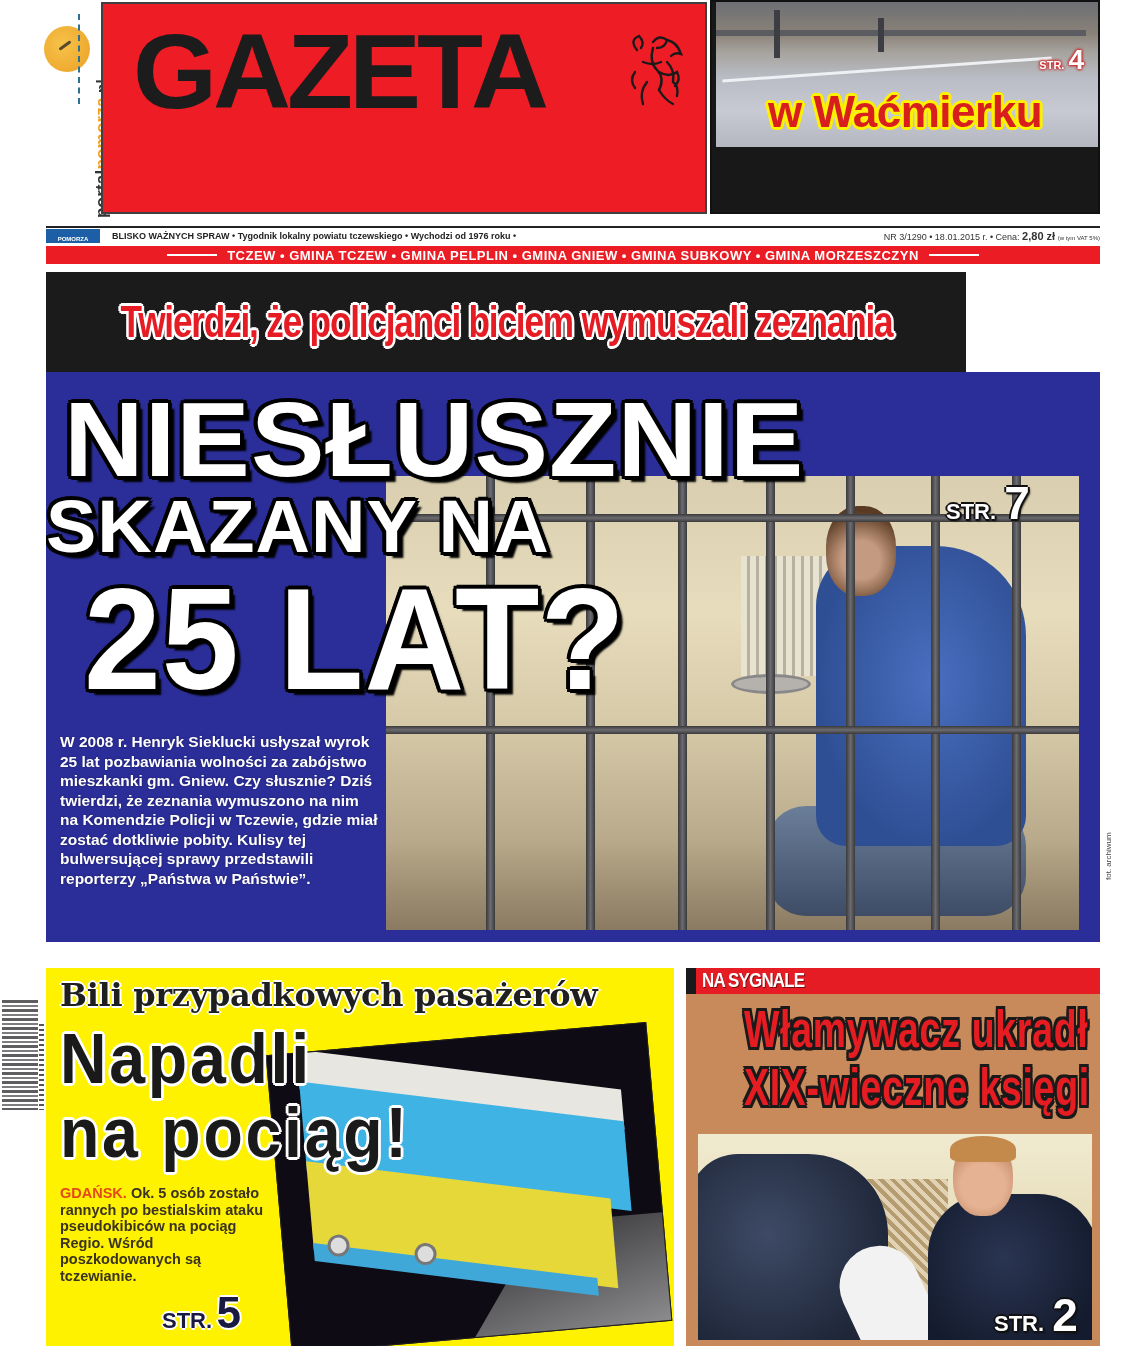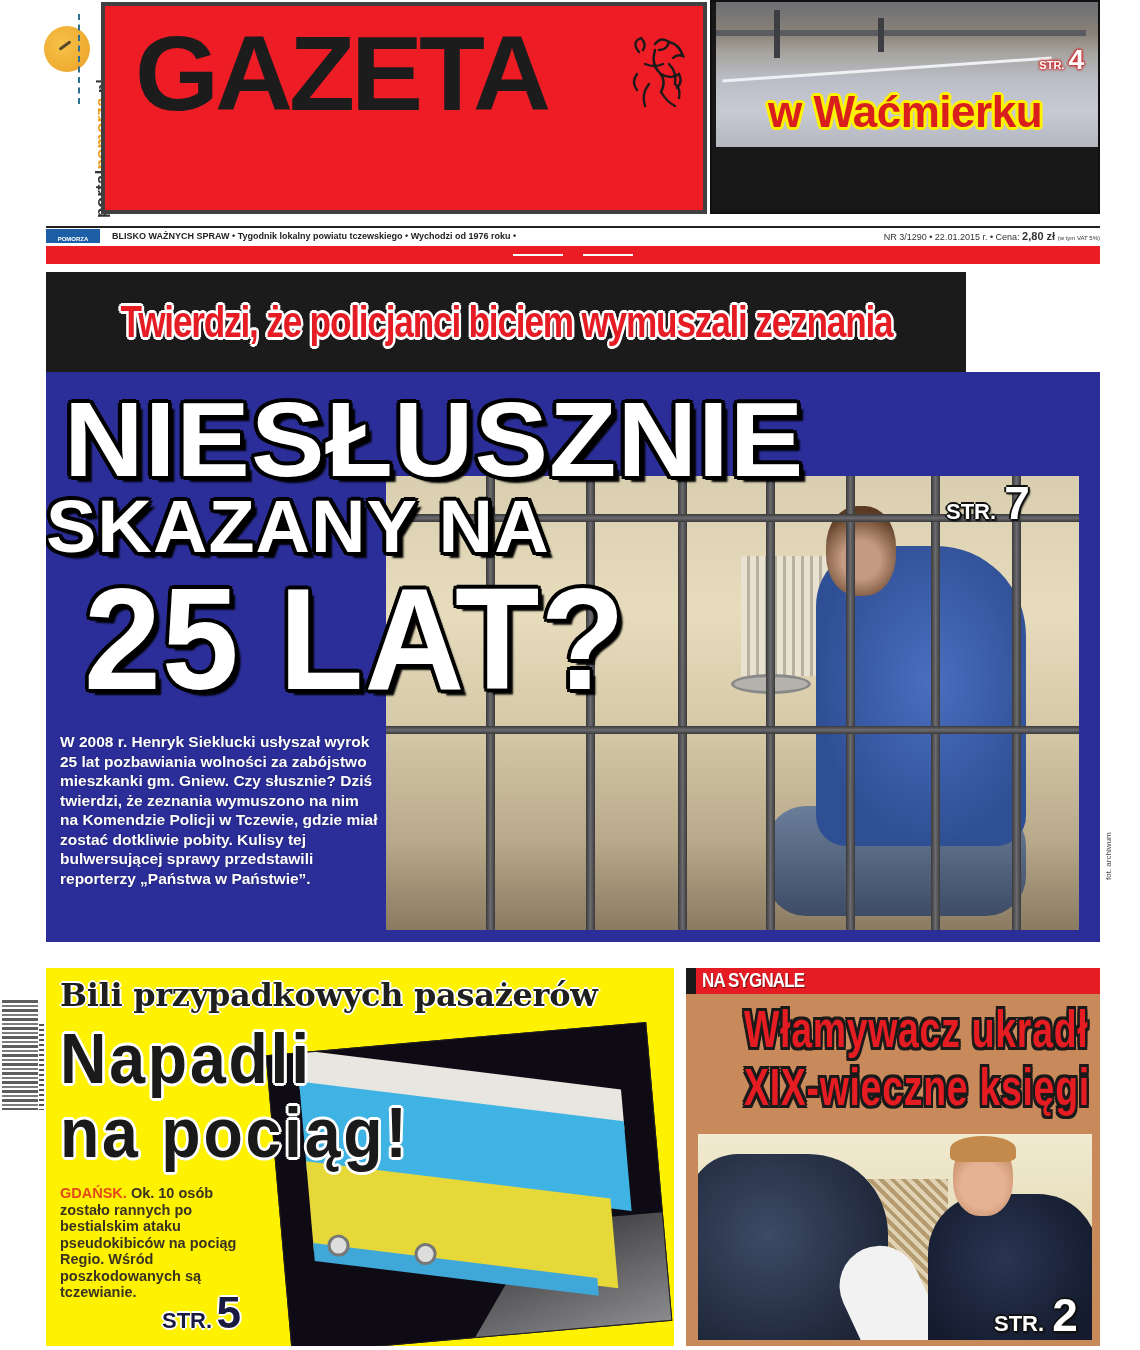--- a/index.html
+++ b/index.html
@@ -25,21 +25,21 @@
   .portal .txt {
     position: absolute; left: 52px; top: 214px; transform-origin: left top; transform: rotate(-90deg);
     white-space: nowrap; font-weight: bold; font-size: 17px; color: #333; letter-spacing: 0.2px;
   }
   .portal .txt .p2 { color: #f0a020; }
   .portal .txt .p3 { color: #333; font-size: 15px; }
 
   
   .masthead {
     position: absolute; left: 101px; top: 2px; width: 606px; height: 212px;
-    background: #ee1c25; border: 4px solid #404040; overflow: hidden;
+    background: #ee1c25; border: 2px solid #404040; overflow: hidden;
   }
   .mast-gazeta {
     position: absolute; left: 30px; top: 14px; font-family: "Liberation Sans", sans-serif;
     font-weight: 900; font-size: 106px; line-height: 1; color: #1c1c1c; letter-spacing: -4px;
     transform: scaleX(1.02); transform-origin: left top;
   }
   .mast-tczewska {
     position: absolute; left: 26px; top: 92px; font-family: "DejaVu Serif", serif;
     font-weight: bold; font-style: italic; font-size: 96px; line-height: 1; color: #ffffff;
     letter-spacing: 2px;
@@ -283,28 +283,29 @@
   </div>
   <div class="headline">
     <div>w Waćmierku</div>
   </div>
 </div>
 
 <div class="infobar">
   <div class="logo-mini">POMORZA</div>
   <div class="tagline">BLISKO WAŻNYCH SPRAW • Tygodnik lokalny powiatu tczewskiego • Wychodzi od 1976 roku •</div>
   <div class="issue">
-    <span>NR 3/1290 • 22.01.2015 r. • Cena:</span>
+    <span>NR 3/1290 • 18.01.2015 r. • Cena:</span>
     <b>2,80 zł</b>
     <span class="vat">(w tym VAT 5%)</span>
   </div>
 </div>
 
 <div class="regionbar">
   <span class="dash"></span>
+  <span>TCZEW • GMINA TCZEW • GMINA PELPLIN • GMINA GNIEW • GMINA SUBKOWY • GMINA MORZESZCZYN</span>
   <span class="dash"></span>
 </div>
 
 <div class="kicker">
   <span>Twierdzi, że policjanci biciem wymuszali zeznania</span>
 </div>
 
 <div class="main-panel">
   <div class="cell-photo">
     <div class="radiator"></div>
@@ -343,21 +344,21 @@
     <div class="train-yellow"></div>
     <div class="train-stripe"></div>
     <div class="lamp" style="left:44px; top:184px"></div>
     <div class="lamp" style="left:130px; top:200px"></div>
   </div>
   <div class="headline">
     <div>Napadli</div>
     <div>na pociąg!</div>
   </div>
   <div class="body">
-    <span class="place">GDAŃSK.</span><span> Ok. 10 osób zostało rannych po bestialskim ataku pseudokibiców na pociąg Regio. Wśród poszkodowanych są tczewianie.</span>
+    <span class="place">GDAŃSK.</span><span> Ok. 5 osób zostało rannych po bestialskim ataku pseudokibiców na pociąg Regio. Wśród poszkodowanych są tczewianie.</span>
   </div>
   <div class="str-dark str5">
     <span class="lbl">STR.</span>
     <span class="num">5</span>
   </div>
 </div>
 
 <div class="story-brown">
   <div class="section-bar">
     <div class="accent"></div>

